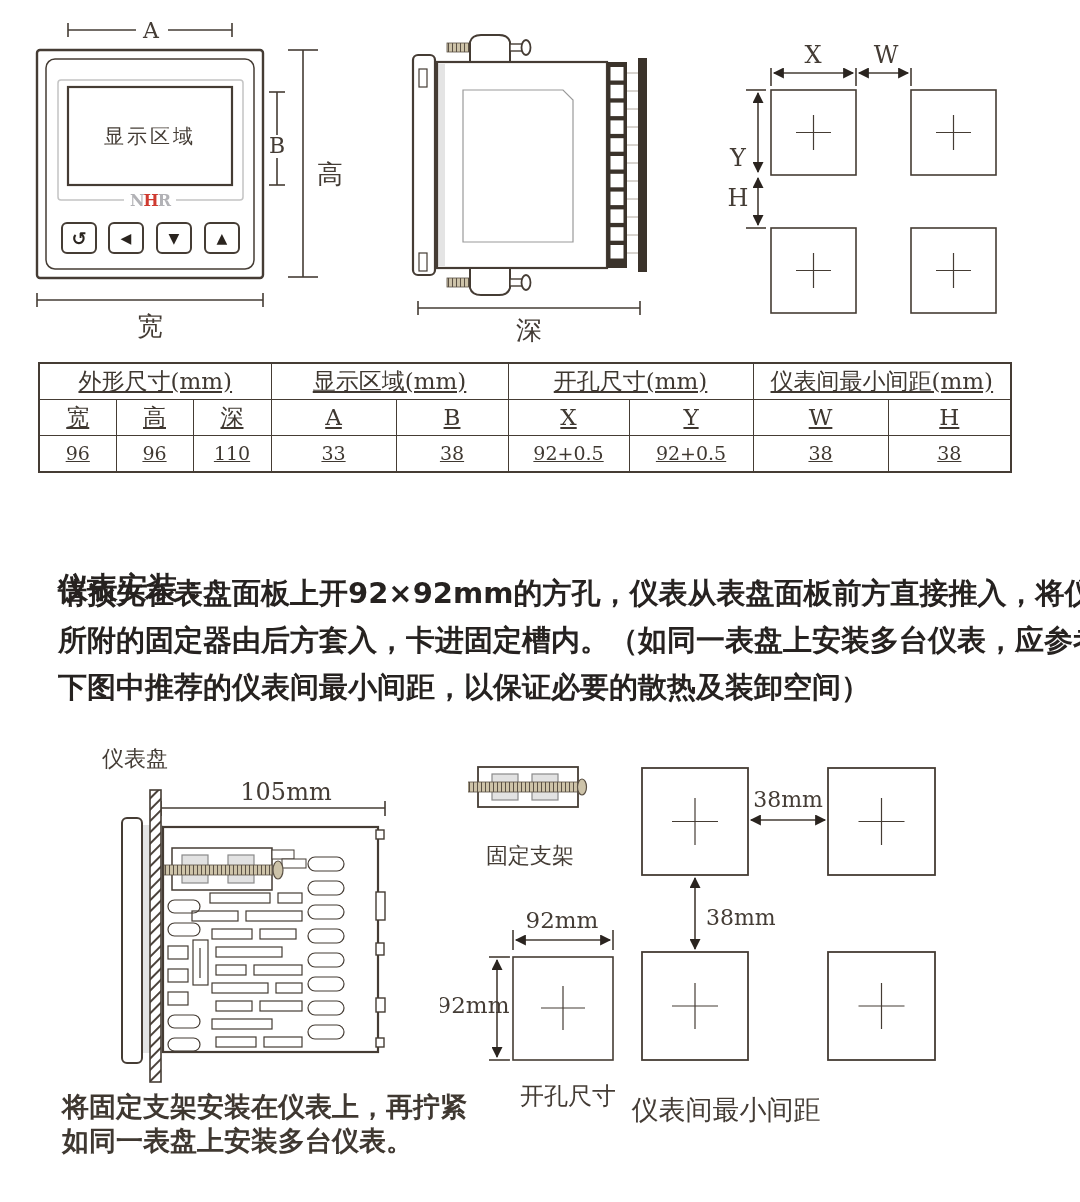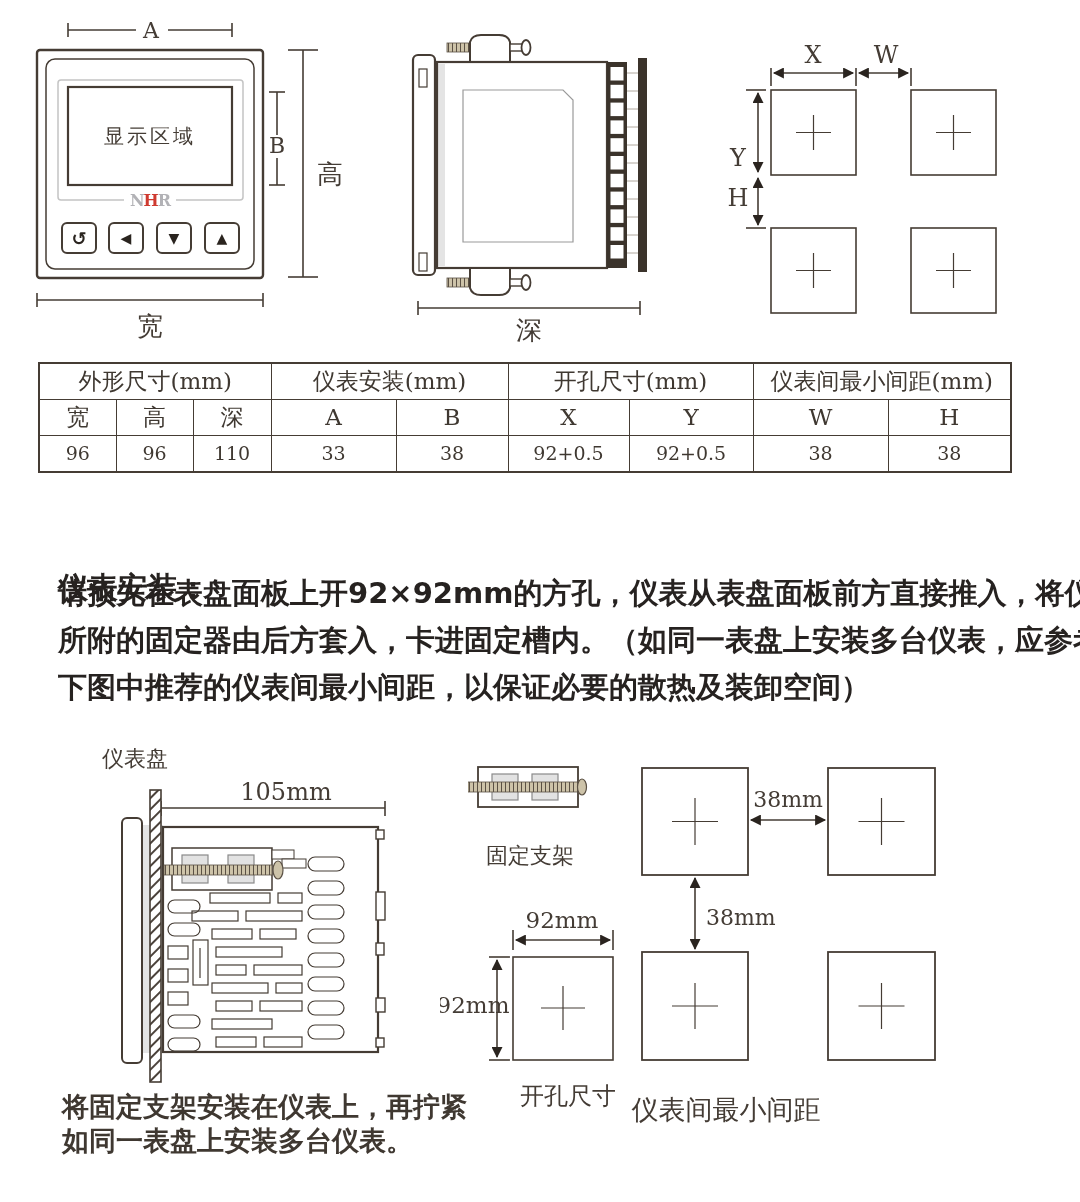--- a/index.html
+++ b/index.html
@@ -197,36 +197,36 @@
     <g stroke="#453c34" fill="none" stroke-width="1.6">
       <line x1="46" y1="60" x2="66" y2="60"></line>
       <line x1="46" y1="198" x2="66" y2="198"></line>
       <line x1="58" y1="63" x2="58" y2="142" marker-start="url(#a3)" marker-end="url(#a3)"></line>
       <line x1="58" y1="148" x2="58" y2="195" marker-start="url(#a3)" marker-end="url(#a3)"></line>
     </g>
     <text x="38" y="136" font-size="24" text-anchor="middle">Y</text>
     <text x="38" y="176" font-size="24" text-anchor="middle">H</text>
   </svg>
 
-  <table class="dims abs" style="left:38px;top:362px;">
+  <table class="dims abs" style="left:38px;top:362px;text-decoration:underline;">
     <colgroup>
       <col style="width:77px">
         <col style="width:77px">
         <col style="width:78px">
       <col style="width:125px">
         <col style="width:112px">
       <col style="width:121px">
         <col style="width:124px">
       <col style="width:135px">
         <col style="width:123px">
     </colgroup>
     <tbody>
         <tr>
       <th colspan="3">外形尺寸(mm)</th>
-      <th colspan="2">仪表安装(mm)</th>
+      <th colspan="2">显示区域(mm)</th>
       <th colspan="2">开孔尺寸(mm)</th>
       <th colspan="2">仪表间最小间距(mm)</th>
     </tr>
     <tr>
       <td>宽</td>
       <td>高</td>
       <td>深</td>
       <td>A</td>
       <td>B</td>
       <td>X</td>

